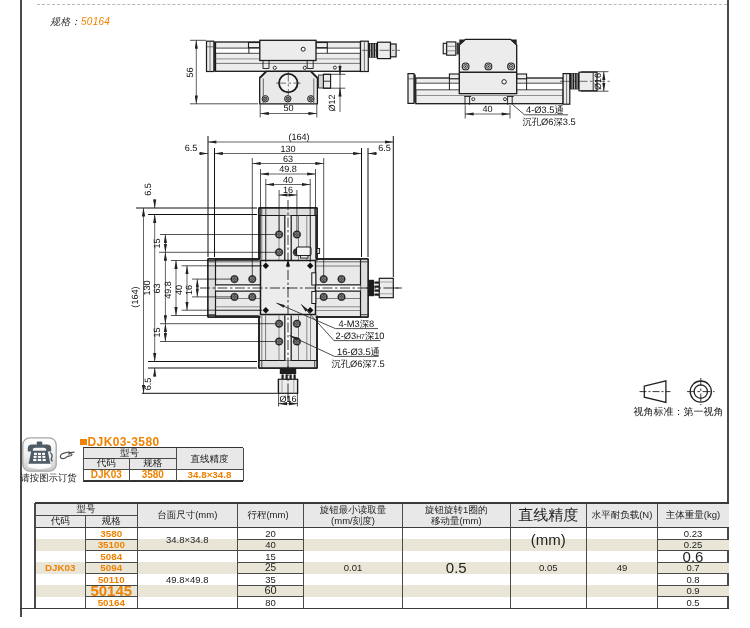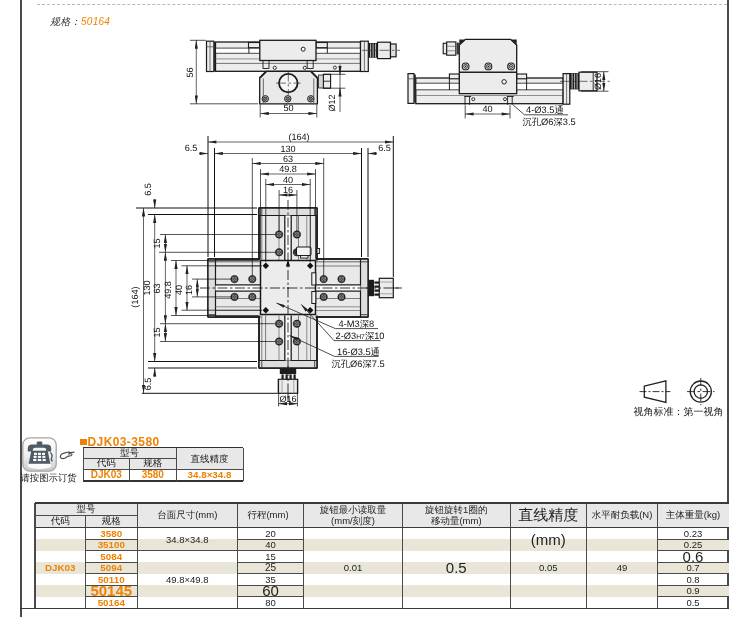--- a/index.html
+++ b/index.html
@@ -529,21 +529,21 @@
 <div class="a c org" style="left:85.5px;top:550.7px;width:51.5px;height:11.5px;line-height:11.5px;font-size:9.8px;">5084</div>
 <div class="a c " style="left:237.5px;top:550.7px;width:66.0px;height:11.5px;line-height:11.5px;font-size:9.5px;color:#222">15</div>
 <div class="a c " style="left:657.5px;top:550.7px;width:71.0px;height:11.5px;line-height:11.5px;font-size:15px;color:#222">0.6</div>
 <div class="a c org" style="left:85.5px;top:562.2px;width:51.5px;height:11.5px;line-height:11.5px;font-size:9.8px;">5094</div>
 <div class="a c " style="left:237.5px;top:562.2px;width:66.0px;height:11.5px;line-height:11.5px;font-size:10px;color:#222">25</div>
 <div class="a c " style="left:657.5px;top:562.2px;width:71.0px;height:11.5px;line-height:11.5px;font-size:9.5px;color:#222">0.7</div>
 <div class="a c org" style="left:85.5px;top:573.7px;width:51.5px;height:11.5px;line-height:11.5px;font-size:9.8px;">50110</div>
 <div class="a c " style="left:237.5px;top:573.7px;width:66.0px;height:11.5px;line-height:11.5px;font-size:9.5px;color:#222">35</div>
 <div class="a c " style="left:657.5px;top:573.7px;width:71.0px;height:11.5px;line-height:11.5px;font-size:9.5px;color:#222">0.8</div>
 <div class="a c org" style="left:85.5px;top:585.2px;width:51.5px;height:11.5px;line-height:11.5px;font-size:15px;">50145</div>
-<div class="a c " style="left:237.5px;top:585.2px;width:66.0px;height:11.5px;line-height:11.5px;font-size:15px;color:#222">60</div>
+<div class="a c " style="left:237.5px;top:585.2px;width:66.0px;height:11.5px;line-height:11.5px;font-size:11px;color:#222">60</div>
 <div class="a c " style="left:657.5px;top:585.2px;width:71.0px;height:11.5px;line-height:11.5px;font-size:9.5px;color:#222">0.9</div>
 <div class="a c org" style="left:85.5px;top:596.7px;width:51.5px;height:11.5px;line-height:11.5px;font-size:9.8px;">50164</div>
 <div class="a c " style="left:237.5px;top:596.7px;width:66.0px;height:11.5px;line-height:11.5px;font-size:9.5px;color:#222">80</div>
 <div class="a c " style="left:657.5px;top:596.7px;width:71.0px;height:11.5px;line-height:11.5px;font-size:9.5px;color:#222">0.5</div>
 <div class="a c org" style="left:35.0px;top:527.7px;width:50.5px;height:80.5px;line-height:80.5px;font-size:9.8px;">DJK03</div>
 <div class="a c " style="left:137.0px;top:527.7px;width:100.5px;height:23.0px;line-height:23.0px;font-size:9.5px;color:#222">34.8×34.8</div>
 <div class="a c " style="left:137.0px;top:550.7px;width:100.5px;height:57.5px;line-height:57.5px;font-size:9.5px;color:#222">49.8×49.8</div>
 <div class="a c " style="left:303.5px;top:527.7px;width:99.0px;height:80.5px;line-height:80.5px;font-size:9.5px;color:#222">0.01</div>
 <div class="a c " style="left:402.5px;top:527.7px;width:107.5px;height:80.5px;line-height:80.5px;font-size:15px;color:#222">0.5</div>
 <div class="a c " style="left:510.0px;top:527.7px;width:76.5px;height:80.5px;line-height:80.5px;font-size:9.5px;color:#222">0.05</div>

